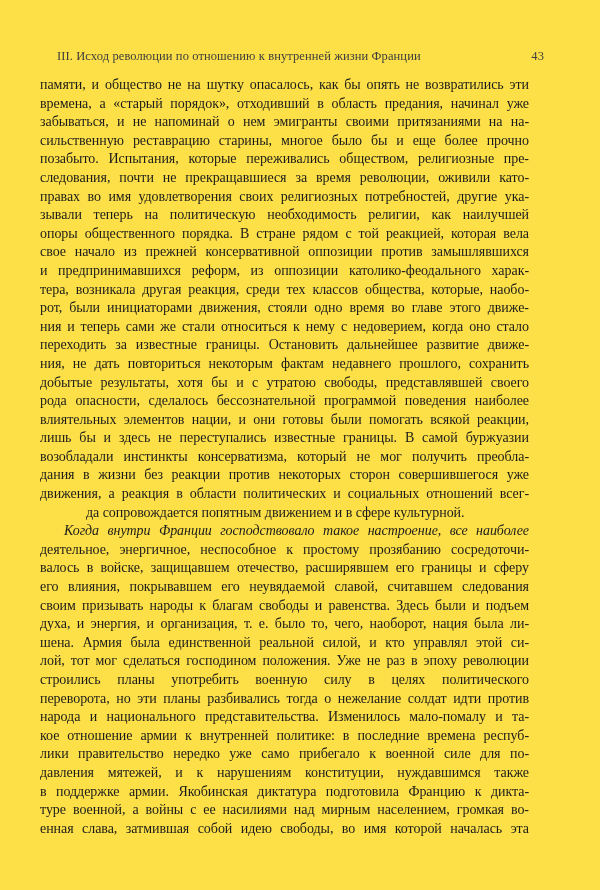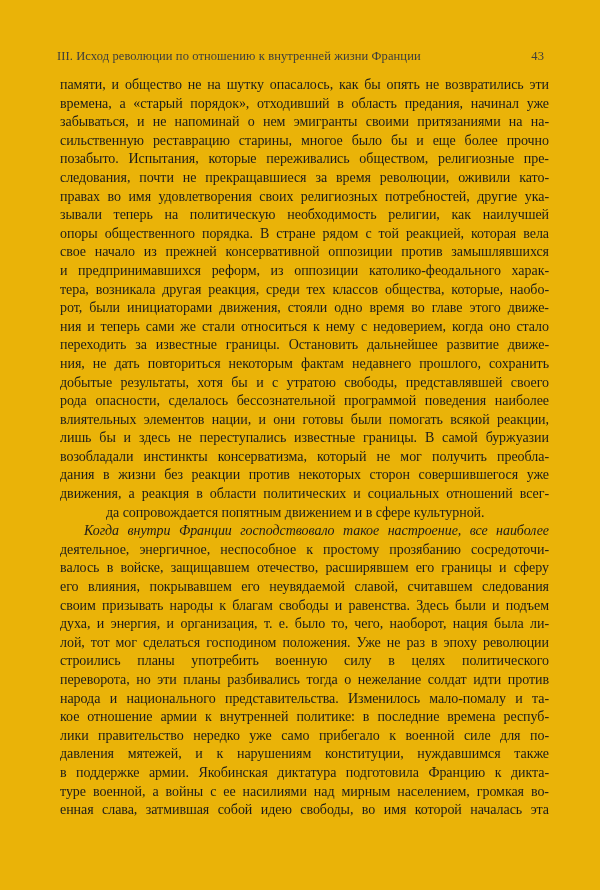--- a/index.html
+++ b/index.html
@@ -4,21 +4,21 @@
 <style>
   html, body {
     margin: 0;
     padding: 0;
     background: #ffffff;
   }
   .page {
     position: relative;
     width: 600px;
     height: 890px;
-    background: #eab308;
+    background: #fde047;
     overflow: hidden;
     font-family: "Liberation Serif", "DejaVu Serif", serif;
     color: #1b1b1b;
   }
   .header {
     position: absolute;
     top: 49px;
     left: 57px;
     right: 56px;
     display: flex;
@@ -30,21 +30,21 @@
   }
   .running-title {
     white-space: nowrap;
   }
   .page-number {
     text-align: right;
   }
   .body-text {
     position: absolute;
     top: 76px;
-    left: 60px;
+    left: 40px;
     width: 489px;
     font-size: 14px;
     letter-spacing: -0.05px;
   }
   .line {
     line-height: 18.6px;
     text-align: justify;
     text-align-last: justify;
     white-space: normal;
   }
@@ -89,20 +89,21 @@
       <div class="line">возобладали инстинкты консерватизма, который не мог получить преобла-</div>
       <div class="line">дания в жизни без реакции против некоторых сторон совершившегося уже</div>
       <div class="line">движения, а реакция в области политических и социальных отношений всег-</div>
       <div class="line last">да сопровождается попятным движением и в сфере культурной.</div>
       <div class="line indent">Когда внутри Франции господствовало такое настроение, все наиболее</div>
       <div class="line">деятельное, энергичное, неспособное к простому прозябанию сосредоточи-</div>
       <div class="line">валось в войске, защищавшем отечество, расширявшем его границы и сферу</div>
       <div class="line">его влияния, покрывавшем его неувядаемой славой, считавшем следования</div>
       <div class="line">своим призывать народы к благам свободы и равенства. Здесь были и подъем</div>
       <div class="line">духа, и энергия, и организация, т. е. было то, чего, наоборот, нация была ли-</div>
+      <div class="line">шена. Армия была единственной реальной силой, и кто управлял этой си-</div>
       <div class="line">лой, тот мог сделаться господином положения. Уже не раз в эпоху революции</div>
       <div class="line">строились планы употребить военную силу в целях политического</div>
       <div class="line">переворота, но эти планы разбивались тогда о нежелание солдат идти против</div>
       <div class="line">народа и национального представительства. Изменилось мало-помалу и та-</div>
       <div class="line">кое отношение армии к внутренней политике: в последние времена респуб-</div>
       <div class="line">лики правительство нередко уже само прибегало к военной силе для по-</div>
       <div class="line">давления мятежей, и к нарушениям конституции, нуждавшимся также</div>
       <div class="line">в поддержке армии. Якобинская диктатура подготовила Францию к дикта-</div>
       <div class="line">туре военной, а войны с ее насилиями над мирным населением, громкая во-</div>
       <div class="line">енная слава, затмившая собой идею свободы, во имя которой началась эта</div>

